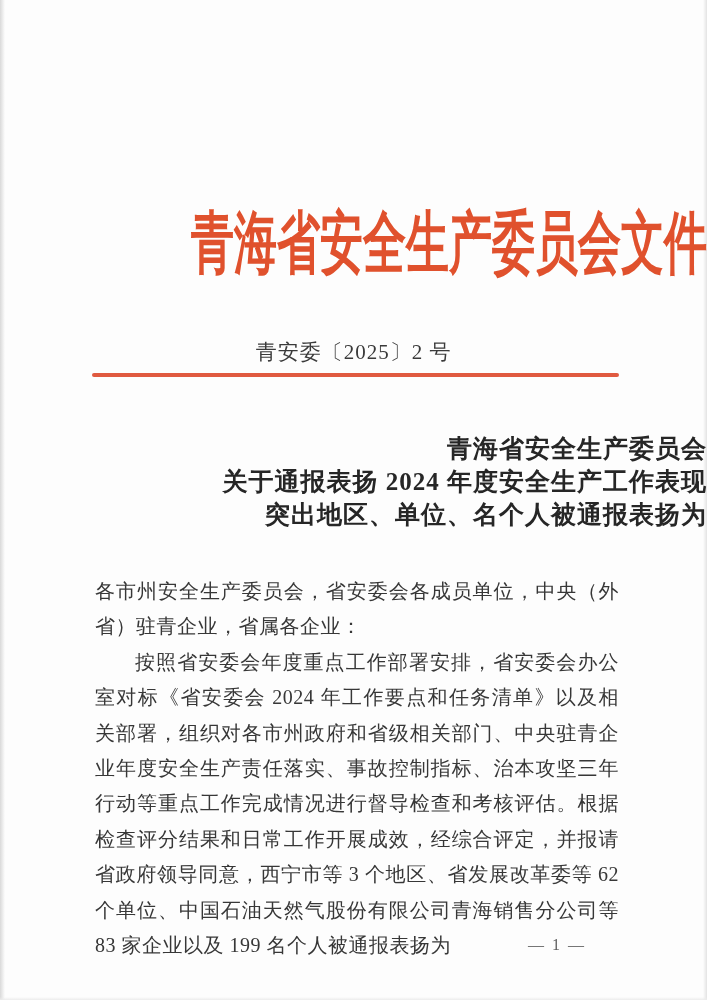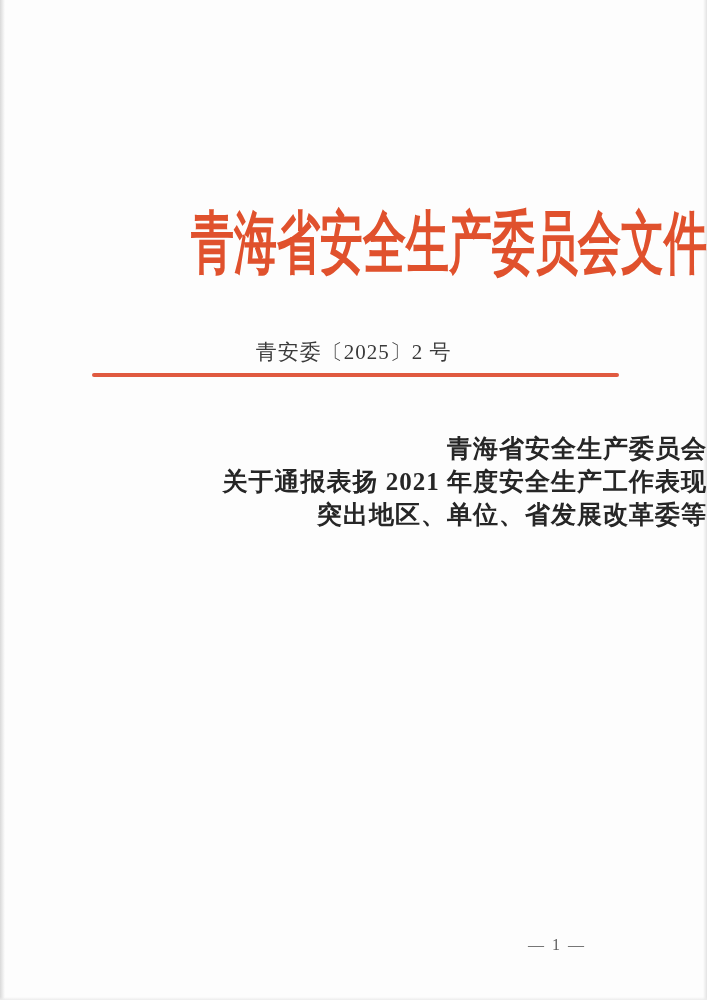--- a/index.html
+++ b/index.html
@@ -121,22 +121,24 @@
   <div class="org-title">
     <span class="stretch">青海省安全生产委员会文件</span>
   </div>
 
   <div class="doc-number">青安委〔2025〕2 号</div>
 
   <div class="red-rule"></div>
 
   <div class="doc-title">
     <div>青海省安全生产委员会</div>
-    <div>关于通报表扬 2021 年度安全生产工作表现</div>
-    <div>突出地区、单位、省发展改革委等</div>
+    <div>关于通报表扬 2024 年度安全生产工作表现</div>
+    <div>突出地区、单位、名个人被通报表扬为</div>
   </div>
 
   <div class="body-text">
+    <p>各市州安全生产委员会，省安委会各成员单位，中央（外省）驻青企业，省属各企业：</p>
+    <p class="indented">按照省安委会年度重点工作部署安排，省安委会办公室对标《省安委会 2024 年工作要点和任务清单》以及相关部署，组织对各市州政府和省级相关部门、中央驻青企业年度安全生产责任落实、事故控制指标、治本攻坚三年行动等重点工作完成情况进行督导检查和考核评估。根据检查评分结果和日常工作开展成效，经综合评定，并报请省政府领导同意，西宁市等 3 个地区、省发展改革委等 62 个单位、中国石油天然气股份有限公司青海销售分公司等 83 家企业以及 199 名个人被通报表扬为</p>
   </div>
 
   <div class="page-number">— 1 —</div>
 
 </div>
 
 </body></html>

